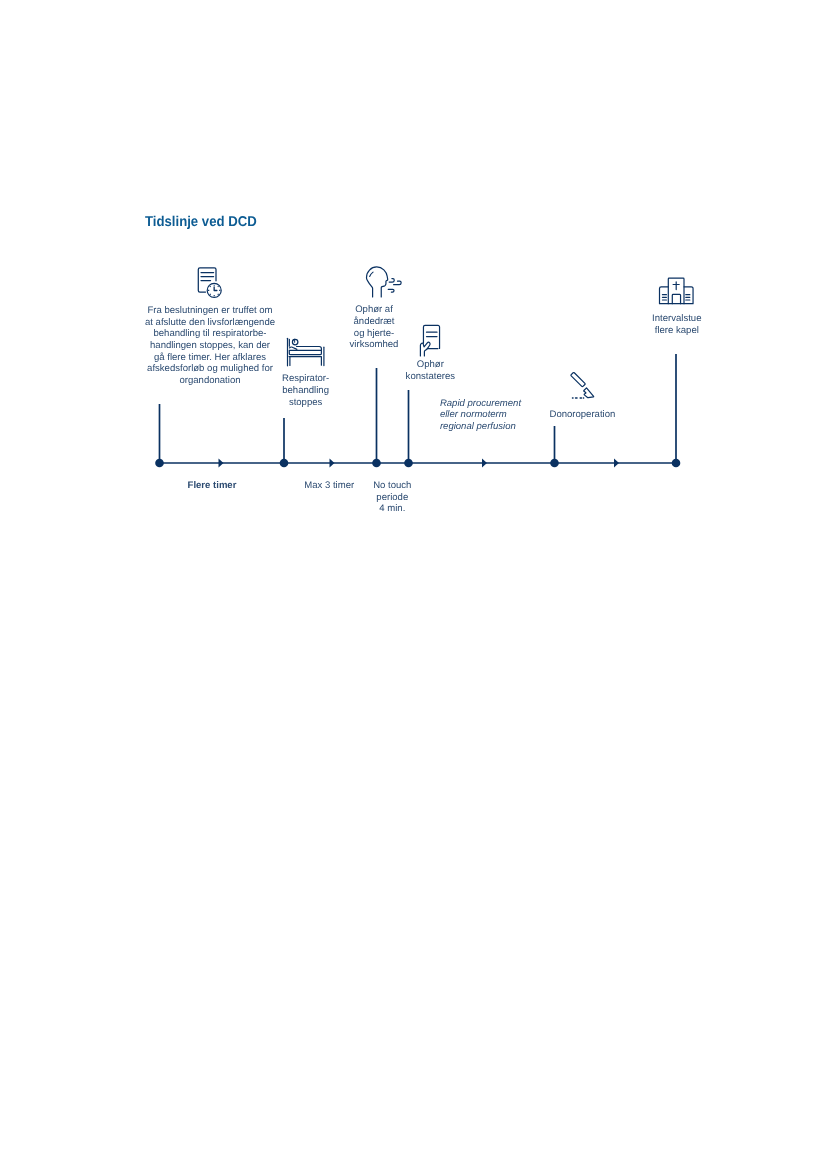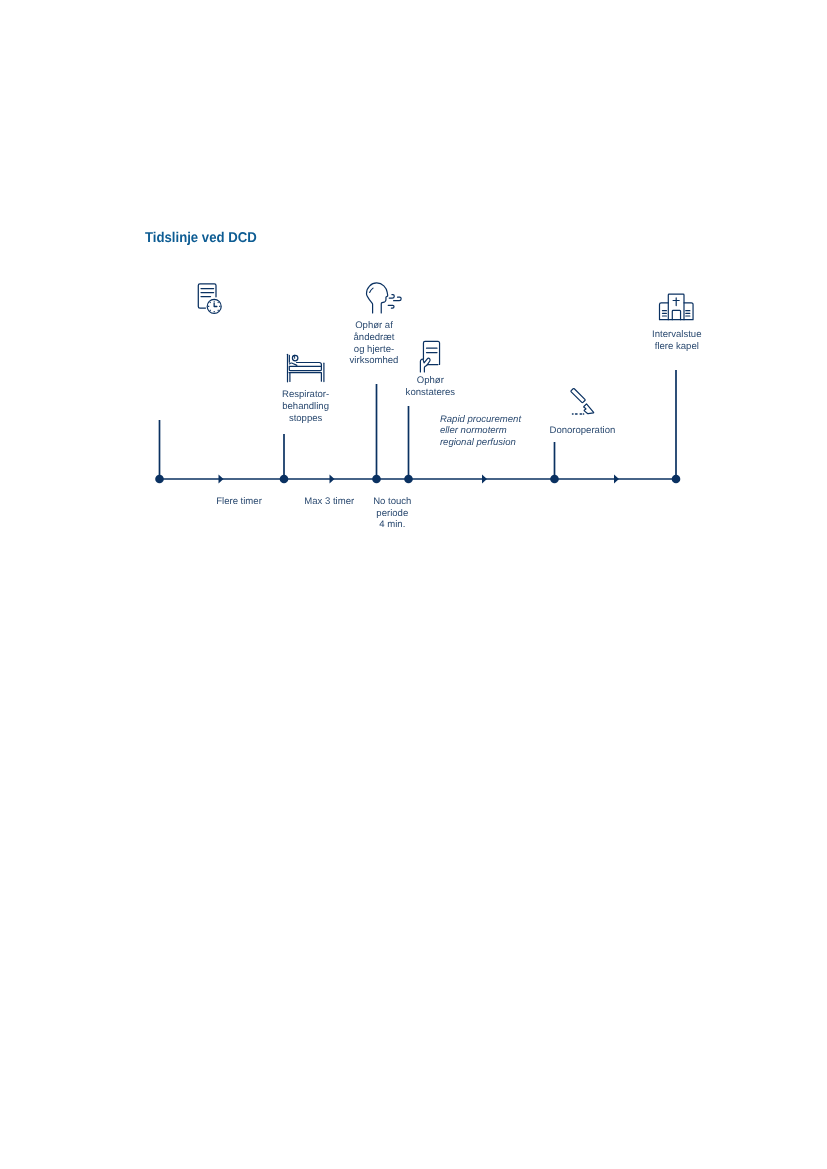--- a/index.html
+++ b/index.html
@@ -1,19 +1,19 @@
 <!DOCTYPE html>
 <html><head>
 <meta charset="utf-8">
 <style>
   html,body{margin:0;padding:0;}
   body{width:827px;height:1169px;background:#ffffff;
        font-family:"Liberation Sans",sans-serif;overflow:hidden;
        -webkit-font-smoothing:antialiased;text-rendering:geometricPrecision;}
-  #stage{position:relative;width:827px;height:1096px;margin-top:16px;}
+  #stage{position:relative;width:827px;height:1096px;}
 
   .title{position:absolute;left:145.4px;top:214.4px;
          font-size:14.2px;font-weight:bold;color:#0d5c93;
          transform:scaleX(0.928);transform-origin:0 0;white-space:nowrap;}
 
   svg.tl{position:absolute;left:0;top:0;width:827px;height:1169px;
          overflow:visible;pointer-events:none;}
 
   .lbl{position:absolute;color:#2b4a70;font-size:9.55px;line-height:11.7px;
        text-align:center;white-space:pre-line;}
@@ -71,20 +71,27 @@
       <line x1="208.05" y1="290.4" x2="209.25" y2="290.4"></line>
       <line x1="219.15" y1="290.4" x2="220.35" y2="290.4"></line>
       <line x1="209.85" y1="286.05" x2="210.65" y2="286.85"></line>
       <line x1="217.75" y1="293.95" x2="218.55" y2="294.75"></line>
       <line x1="218.55" y1="286.05" x2="217.75" y2="286.85"></line>
       <line x1="210.65" y1="293.95" x2="209.85" y2="294.75"></line>
     </g>
     <path d="M214.15 287.0 V290.5 H216.9" fill="none" stroke="#0a3161" stroke-width="1.3" stroke-linecap="round" stroke-linejoin="round"></path>
   </svg>
 
+  <div class="lbl" style="left:140.0px;top:304.8px;width:140px;">Fra beslutningen er truffet om
+at afslutte den livsforlængende
+behandling til respiratorbe-
+handlingen stoppes, kan der
+gå flere timer. Her afklares
+afskedsforløb og mulighed for
+organdonation</div>
 
   <svg class="ico" style="left:282px;top:334px;width:46px;height:36px;" viewBox="282 334 46 36">
     <g fill="none" stroke="#0a3161" stroke-width="1.2" stroke-linecap="round" stroke-linejoin="round">
       <line x1="287.5" y1="338.35" x2="287.5" y2="365.8"></line>
       <line x1="289.35" y1="339.45" x2="289.35" y2="346.2"></line>
       <line x1="323.9" y1="347.2" x2="323.9" y2="365.6"></line>
       <circle cx="295.15" cy="342.05" r="2.75"></circle>
       <path d="M292.75 340.6 q0.3 -1.5 1.65 -1.5 q0.25 0 0.25 0.5 V342.3" stroke-width="1.0"></path>
       <path d="M289.6 347.9 q0.55 -0.95 2.0 -0.9 q0.75 0.05 1.3 0.45 l4.0 1.9"></path>
       <path d="M296.5 346.5 H319.3 a2.1 2.1 0 0 1 2.1 2.1 V350.45"></path>
@@ -172,21 +179,21 @@
         <line x1="685.75" y1="294.7" x2="689.85" y2="294.7"></line>
         <line x1="685.75" y1="297.35" x2="689.85" y2="297.35"></line>
         <line x1="685.75" y1="300.0" x2="689.85" y2="300.0"></line>
       </g>
     </g>
   </svg>
 
   <div class="lbl" style="left:640.8px;top:313.0px;width:72px;">Intervalstue
 flere kapel</div>
 
-  <div class="lbl" style="left:199px;top:480.0px;width:80px;">Flere timer</div>
+  <div class="lbl" style="left:172px;top:480.0px;width:80px;font-weight:bold;">Flere timer</div>
   <div class="lbl" style="left:289.2px;top:480.1px;width:80px;">Max 3 timer</div>
   <div class="lbl" style="left:352.3px;top:479.9px;width:80px;">No touch
 periode
 4 min.</div>
 
   <div class="lbl left" style="left:439.9px;top:397.6px;width:110px;">Rapid procurement
 eller normoterm
 regional perfusion</div>
 
 </div>

